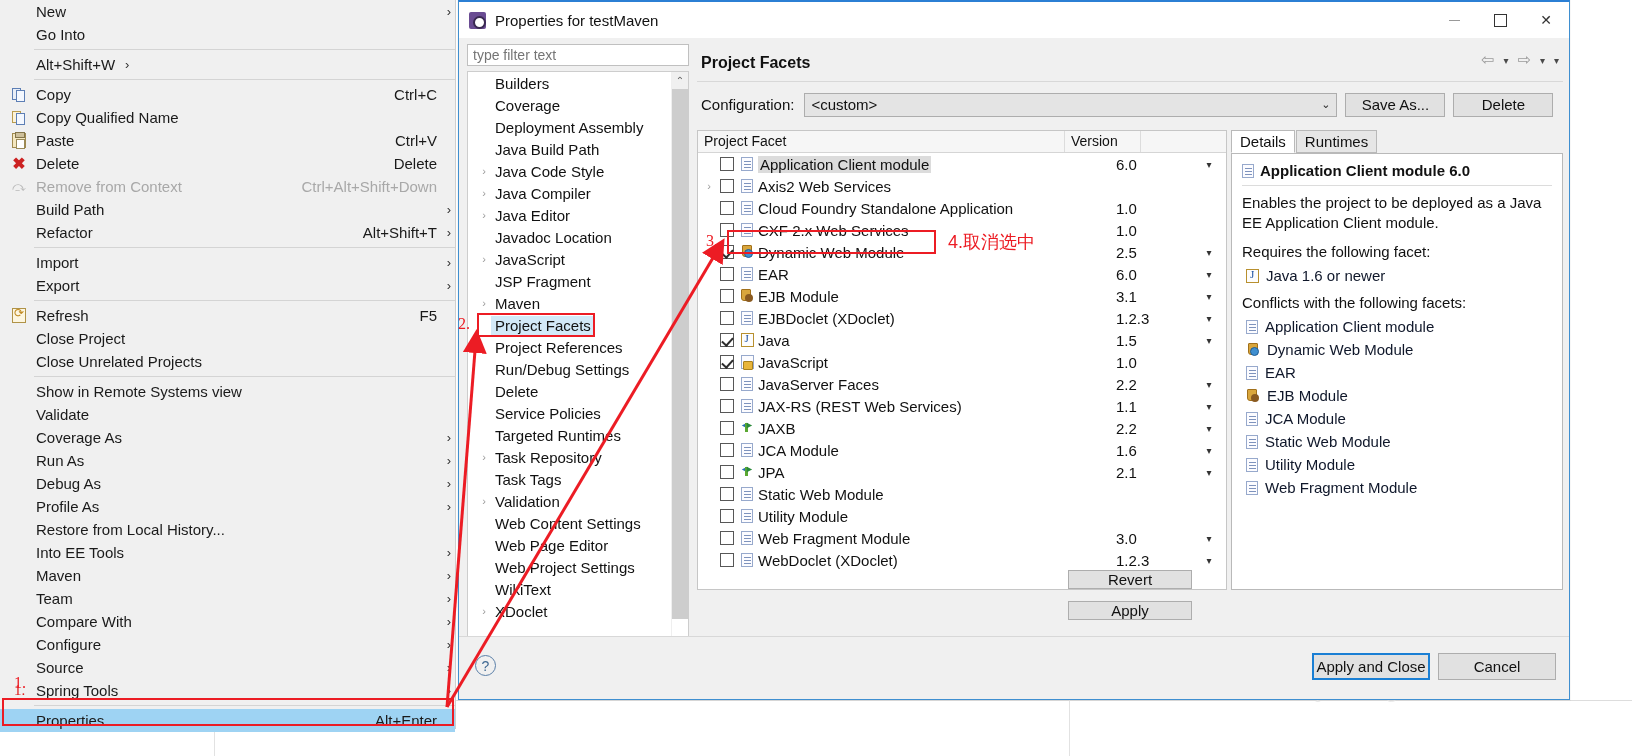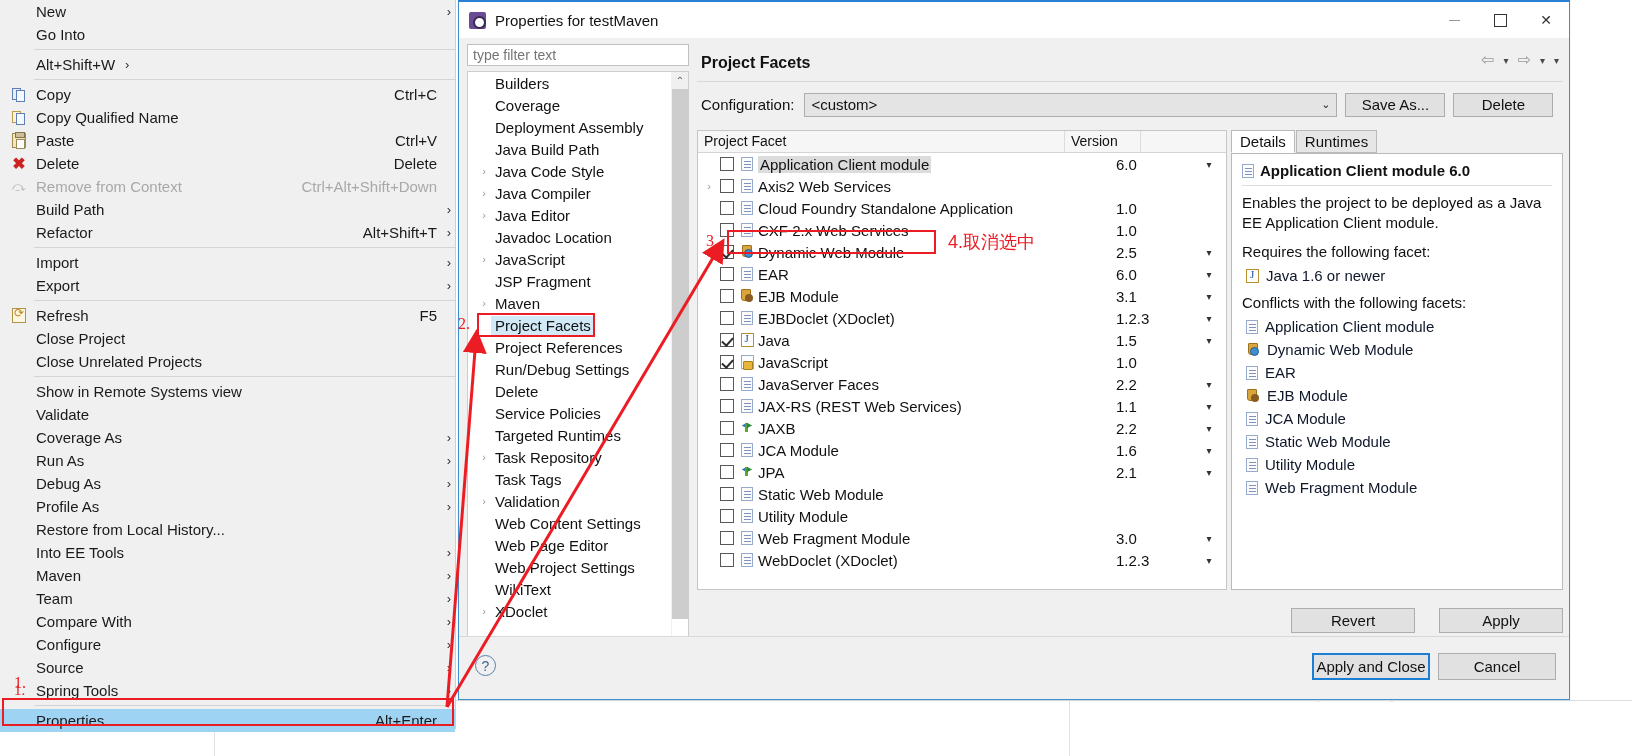--- a/index.html
+++ b/index.html
@@ -441,24 +441,25 @@
   .d-li {
     display: flex; align-items: center;
     font-size: 15px; color: #0f172a;
     height: 23px;
     padding-left: 4px;
   }
   .d-li .fi { margin-right: 7px; display:flex; }
 
   
   .rev-row {
-    position: absolute; left: 0; top: 556px;
+    position: absolute; left: 0; top: 536px;
     width: 866px; height: 40px;
     display: flex; justify-content: flex-end; align-items: center;
-    gap: 24px;
+    gap: 12px;
+    flex-direction: column;
   }
   .rev-row .btn { width: 124px; height: 25px; }
 
   .dlg-foot {
     position: absolute; left: 0; bottom: 0;
     width: 1110px; height: 63px;
     border-top: 1px solid #d8d8d8;
     background: #f0f0f0;
   }
   .help-icon {

